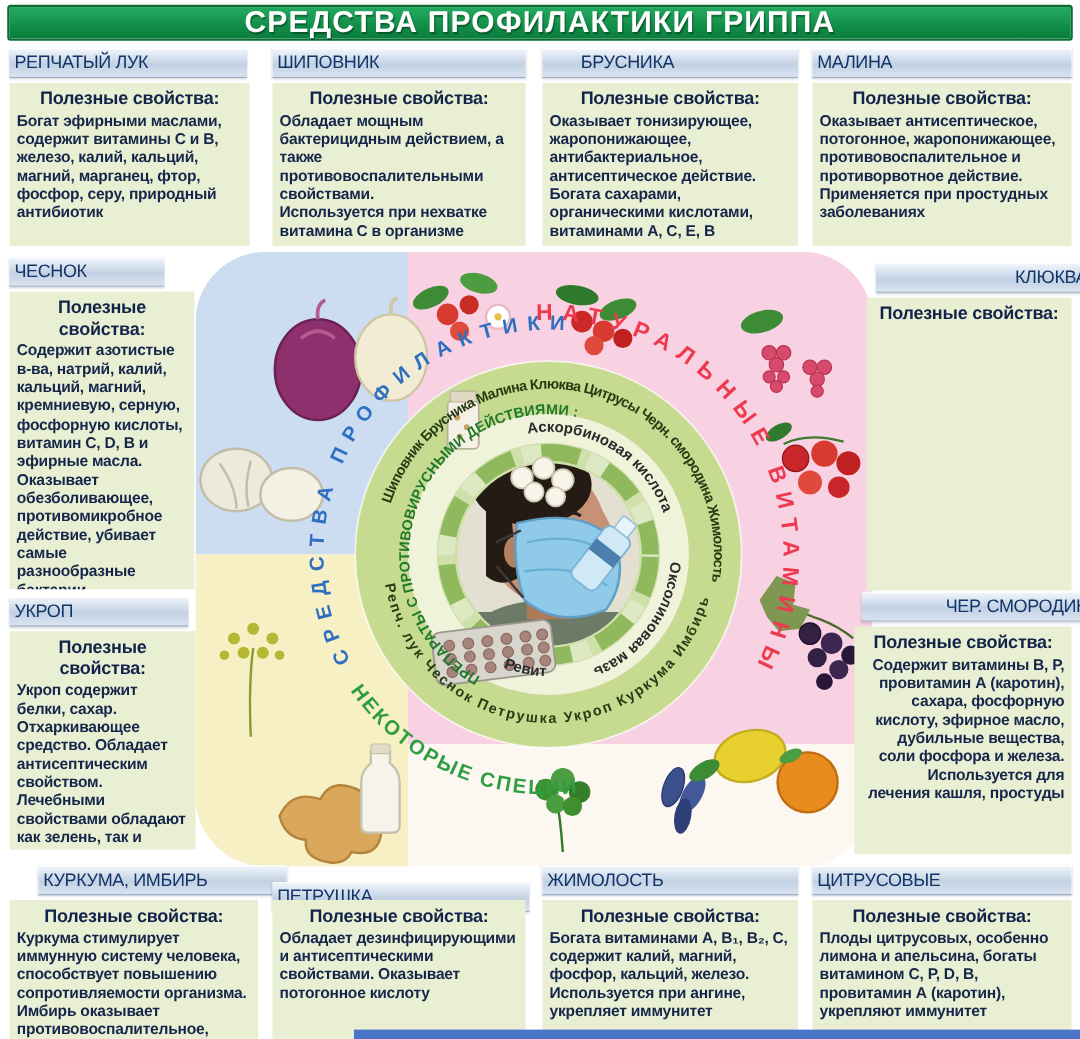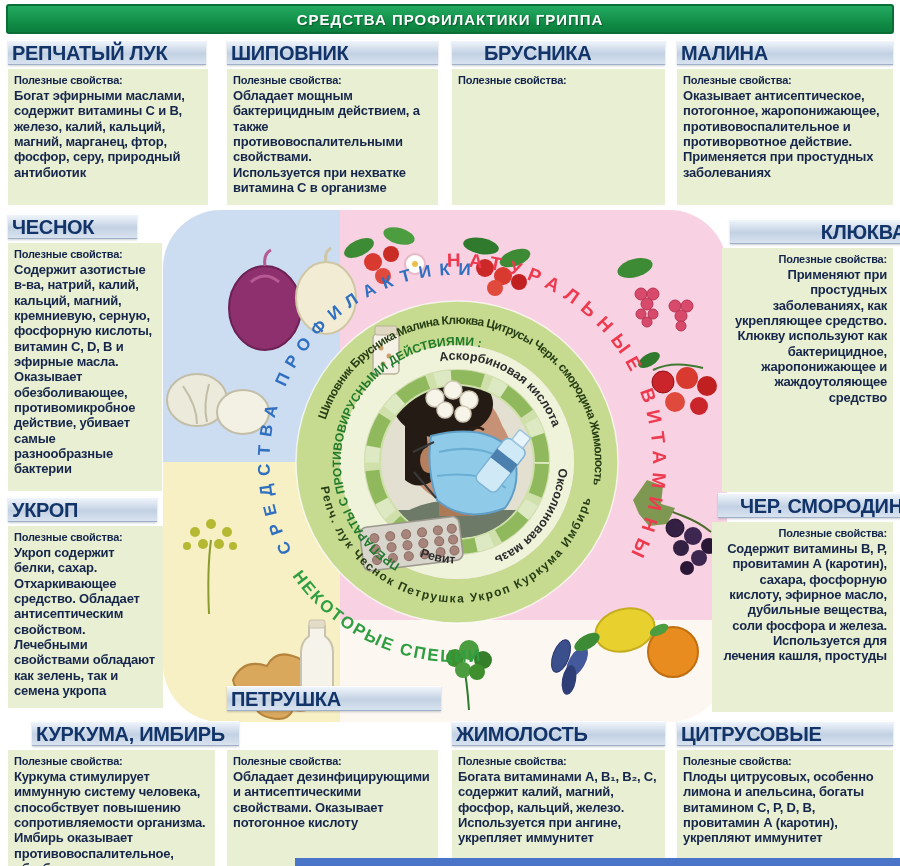--- a/index.html
+++ b/index.html
@@ -6,37 +6,37 @@
   body { background:#fff; }
   .page {
     position:relative; width:900px; height:866px; overflow:hidden;
     background:#ffffff; font-family:"Liberation Sans", sans-serif;
   }
   .banner {
     position:absolute; left:6px; top:4px; width:888px; height:30px;
     background:linear-gradient(180deg,#23aa60,#0f8a44 70%,#0c7e3e);
     border:2px solid #0a6f36; border-radius:3px;
     display:flex; align-items:center; justify-content:center;
-    color:#ffffff; font-weight:bold; font-size:15px; letter-spacing:1px;
+    color:#ffffff; font-weight:bold; font-size:25px; letter-spacing:1px;
     text-shadow:1px 1px 1px rgba(0,0,0,.35);
   }
   .hdr {
     position:absolute; height:25px;
     background:linear-gradient(180deg,#f0f5fb,#c2d1e3 55%,#d9e3f0);
     border-top:1px solid #ffffff; border-bottom:1px solid #9fb0c6;
     box-shadow:0 1px 2px rgba(40,60,90,.25);
-    color:#123468; font-weight:bold; font-size:20px; line-height:24px;
+    color:#123468; font-weight:normal; font-size:15px; line-height:24px;
     padding-left:4px; letter-spacing:-0.3px; white-space:nowrap; overflow:hidden;
   }
   .txt {
     position:absolute; background:#e9efd3; padding:5px 6px;
     color:#15264a; font-size:13px; font-weight:bold; line-height:1.18;
     white-space:pre-line; letter-spacing:-0.2px; overflow:hidden;
   }
-  .txt .pl { font-size:11px; margin-bottom:1px; color:#12234a; }
+  .txt .pl { font-size:15px; margin-bottom:1px; color:#12234a;text-align:center; }
   .right { text-align:right; }
   .quad-wrap {
     position:absolute; left:163px; top:210px; width:564px; height:512px;
     border-radius:58px; overflow:hidden; background:#fdf7f2;
   }
   .quad { position:absolute; }
   .q-blue   { left:0;   top:0;    width:177px; height:252px; background:#ccdcf1; }
   .q-yellow { left:0;   top:252px; width:177px; height:260px; background:#f7f0c4; }
   .q-pink   { left:177px; top:0;  width:387px; height:410px; background:#f8d2e3; }
   .q-white  { left:177px; top:410px; width:387px; height:102px; background:#fdf7f2; }
@@ -276,43 +276,42 @@
   </div>
 
   <div class="hdr" style="left:8px; top:40px; width:198px;"><span>РЕПЧАТЫЙ ЛУК</span></div>
   <div class="txt" style="left:8px; top:69px; width:200px; height:136px;"><div class="pl">Полезные свойства:</div><span>Богат эфирными маслами, содержит витамины С и В, железо, калий, кальций, магний, марганец, фтор, фосфор, серу, природный антибиотик</span></div>
 
   <div class="hdr" style="left:227px; top:40px; width:211px;"><span>ШИПОВНИК</span></div>
   <div class="txt" style="left:227px; top:69px; width:211px; height:136px;"><div class="pl">Полезные свойства:</div><span>Обладает мощным бактерицидным действием, а также противовоспалительными свойствами.
 Используется при нехватке витамина С в организме</span></div>
 
   <div class="hdr" style="left:452px; top:40px; width:213px;padding-left:32px;"><span>БРУСНИКА</span></div>
-  <div class="txt" style="left:452px; top:69px; width:213px; height:136px;"><div class="pl">Полезные свойства:</div></div>
+  <div class="txt" style="left:452px; top:69px; width:213px; height:136px;"><div class="pl">Полезные свойства:</div><span>Оказывает тонизирующее, жаропонижающее, антибактериальное, антисептическое действие. Богата сахарами, органическими кислотами, витаминами А, С, Е, В</span></div>
 
   <div class="hdr" style="left:677px; top:40px; width:216px;"><span>МАЛИНА</span></div>
   <div class="txt" style="left:677px; top:69px; width:216px; height:136px;"><div class="pl">Полезные свойства:</div><span>Оказывает антисептическое, потогонное, жаропонижающее, противовоспалительное и противорвотное действие. Применяется при простудных заболеваниях</span></div>
 
   <div class="hdr" style="left:8px; top:214px; width:129px;"><span>ЧЕСНОК</span></div>
   <div class="txt" style="left:8px; top:243px; width:154px; height:248px;"><div class="pl">Полезные свойства:</div><span>Содержит азотистые в-ва, натрий, калий, кальций, магний, кремниевую, серную, фосфорную кислоты, витамин C, D, B и эфирные масла. Оказывает обезболивающее, противомикробное действие, убивает самые разнообразные бактерии</span></div>
 
   <div class="hdr right" style="left:730px; top:219px; width:180px; padding-right:4px;"><span>КЛЮКВА</span></div>
-  <div class="txt right" style="left:722px; top:248px; width:171px; height:244px;"><div class="pl">Полезные свойства:</div><span>Применяют при простудных заболеваниях, как укрепляющее средство.
-Клюкву используют как бактерицидное, жаропонижающее и жаждоутоляющее средство</span></div>
+  <div class="txt right" style="left:722px; top:248px; width:171px; height:244px;"><div class="pl">Полезные свойства:</div></div>
 
   <div class="hdr" style="left:8px; top:497px; width:149px;"><span>УКРОП</span></div>
   <div class="txt" style="left:8px; top:526px; width:155px; height:182px;"><div class="pl">Полезные свойства:</div><span>Укроп содержит белки, сахар. Отхаркивающее средство. Обладает антисептическим свойством. Лечебными свойствами обладают как зелень, так и семена укропа</span></div>
 
   <div class="hdr right" style="left:718px; top:493px; width:203px; padding-right:4px;"><span>ЧЕР. СМОРОДИНА</span></div>
   <div class="txt right" style="left:712px; top:522px; width:181px; height:190px;"><div class="pl">Полезные свойства:</div><span>Содержит витамины В, Р, провитамин А (каротин), сахара, фосфорную кислоту, эфирное масло, дубильные вещества, соли фосфора и железа. Используется для лечения кашля, простуды</span></div>
 
   <div class="hdr" style="left:8px; top:721px; width:207px;margin-left:24px;"><span>КУРКУМА, ИМБИРЬ</span></div>
   <div class="txt" style="left:8px; top:750px; width:207px; height:116px;"><div class="pl">Полезные свойства:</div><span>Куркума стимулирует иммунную систему человека, способствует повышению сопротивляемости организма.
 Имбирь оказывает противовоспалительное, обезболивающее</span></div>
 
-  <div class="hdr" style="left:227px; top:686px; width:214px;"><span>ПЕТРУШКА</span></div>
+  <div class="hdr" style="left:227px; top:735px; width:214px;"><span>ПЕТРУШКА</span></div>
   <div class="txt" style="left:227px; top:750px; width:211px; height:116px;"><div class="pl">Полезные свойства:</div><span>Обладает дезинфицирующими и антисептическими свойствами. Оказывает потогонное кислоту</span></div>
 
   <div class="hdr" style="left:452px; top:721px; width:213px;"><span>ЖИМОЛОСТЬ</span></div>
   <div class="txt" style="left:452px; top:750px; width:213px; height:116px;"><div class="pl">Полезные свойства:</div><span>Богата витаминами А, В₁, В₂, С, содержит калий, магний, фосфор, кальций, железо. Используется при ангине, укрепляет иммунитет</span></div>
 
   <div class="hdr" style="left:677px; top:721px; width:216px;"><span>ЦИТРУСОВЫЕ</span></div>
   <div class="txt" style="left:677px; top:750px; width:216px; height:116px;"><div class="pl">Полезные свойства:</div><span>Плоды цитрусовых, особенно лимона и апельсина,  богаты витамином С, Р, D, В, провитамин А (каротин), укрепляют иммунитет</span></div>
 
   <div class="bottom-strip"></div>
 </div>

